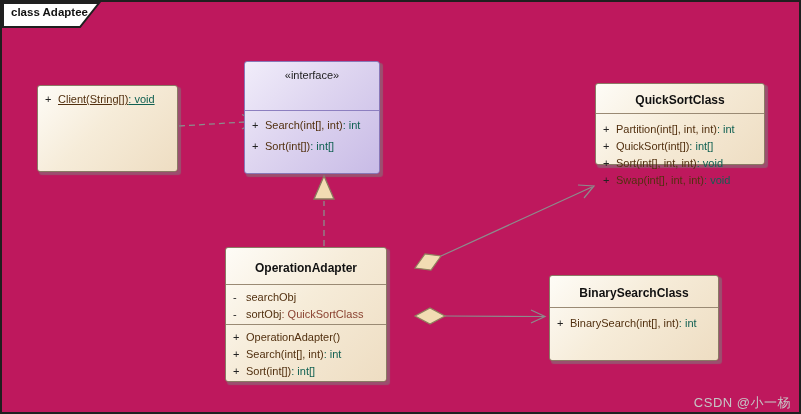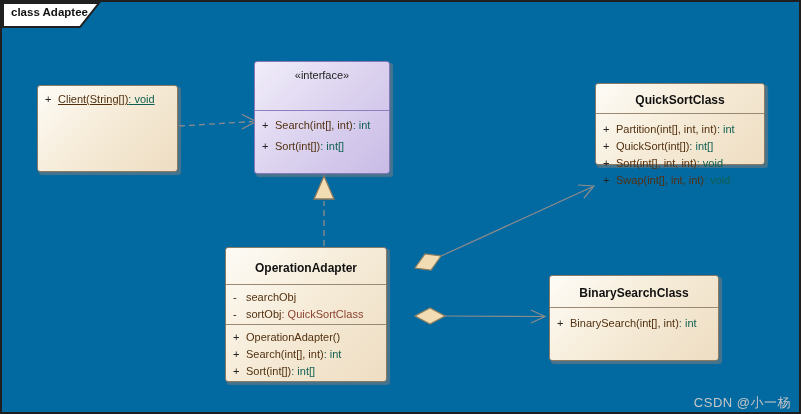--- a/index.html
+++ b/index.html
@@ -1,16 +1,16 @@
 <!DOCTYPE html>
 <html><head>
 <meta charset="utf-8">
 <style>
   html,body{margin:0;padding:0;background:#e8e8e8;font-family:"Liberation Sans",sans-serif;}
-  .canvas{position:relative;width:801px;height:414px;background:#0369a1;border:2px solid #1f1f1f;box-sizing:border-box;overflow:hidden;}
+  .canvas{position:relative;width:801px;height:414px;background:#be185d;border:2px solid #1f1f1f;box-sizing:border-box;overflow:hidden;}
   .connector-layer{position:absolute;left:0;top:0;width:801px;height:414px;z-index:1;}
   .frame-tab-label{position:absolute;left:9px;top:4px;z-index:3;font-size:11.5px;font-weight:bold;color:#111;}
   .watermark{position:absolute;right:8px;bottom:0;z-index:3;font-size:13px;color:#c6c6c6;letter-spacing:.5px;}
 
   .uml-class{position:absolute;z-index:2;border:1px solid #8a7a64;border-radius:3px;
     background:linear-gradient(135deg,#fefcf7 0%,#f6ecd9 45%,#eeddc2 100%);
     box-shadow:2.5px 2.5px 1px rgba(125,125,125,.55);box-sizing:border-box;color:#111;}
   .uml-class.iface{border-color:#8878b8;background:linear-gradient(135deg,#f1edfa 0%,#ded5f0 45%,#c8bbe6 100%);}
 
   .hdr{text-align:center;font-weight:bold;font-size:12px;border-bottom:1px solid #9a8a74;box-sizing:border-box;}
@@ -24,21 +24,21 @@
   .sig{color:#52300f;}
   .typ{color:#106052;white-space:pre;}
   .attr-typ{color:#8b4332;}
   .static-m .sig,.static-m .typ{text-decoration:underline;}
 
   
   .c-client{left:35px;top:83px;width:141px;height:87px;}
   .c-client .hdr{height:38px;padding-top:13px;}
   .c-client .compart{padding-top:5px;}
 
-  .c-score{left:252px;top:59px;width:136px;height:113px;}
+  .c-score{left:242px;top:59px;width:136px;height:113px;}
   .c-score .hdr{height:49px;padding-top:7px;}
   .c-score .row{line-height:21px;}
   .c-score .compart{padding-top:4px;}
 
   .c-quick{left:593px;top:81px;width:170px;height:82px;}
   .c-quick .hdr{height:30px;padding-top:9px;}
   .c-quick .compart{padding-top:7px;}
 
   .c-adapter{left:223px;top:245px;width:162px;height:135px;}
   .c-adapter .hdr{height:37px;padding-top:13px;}

